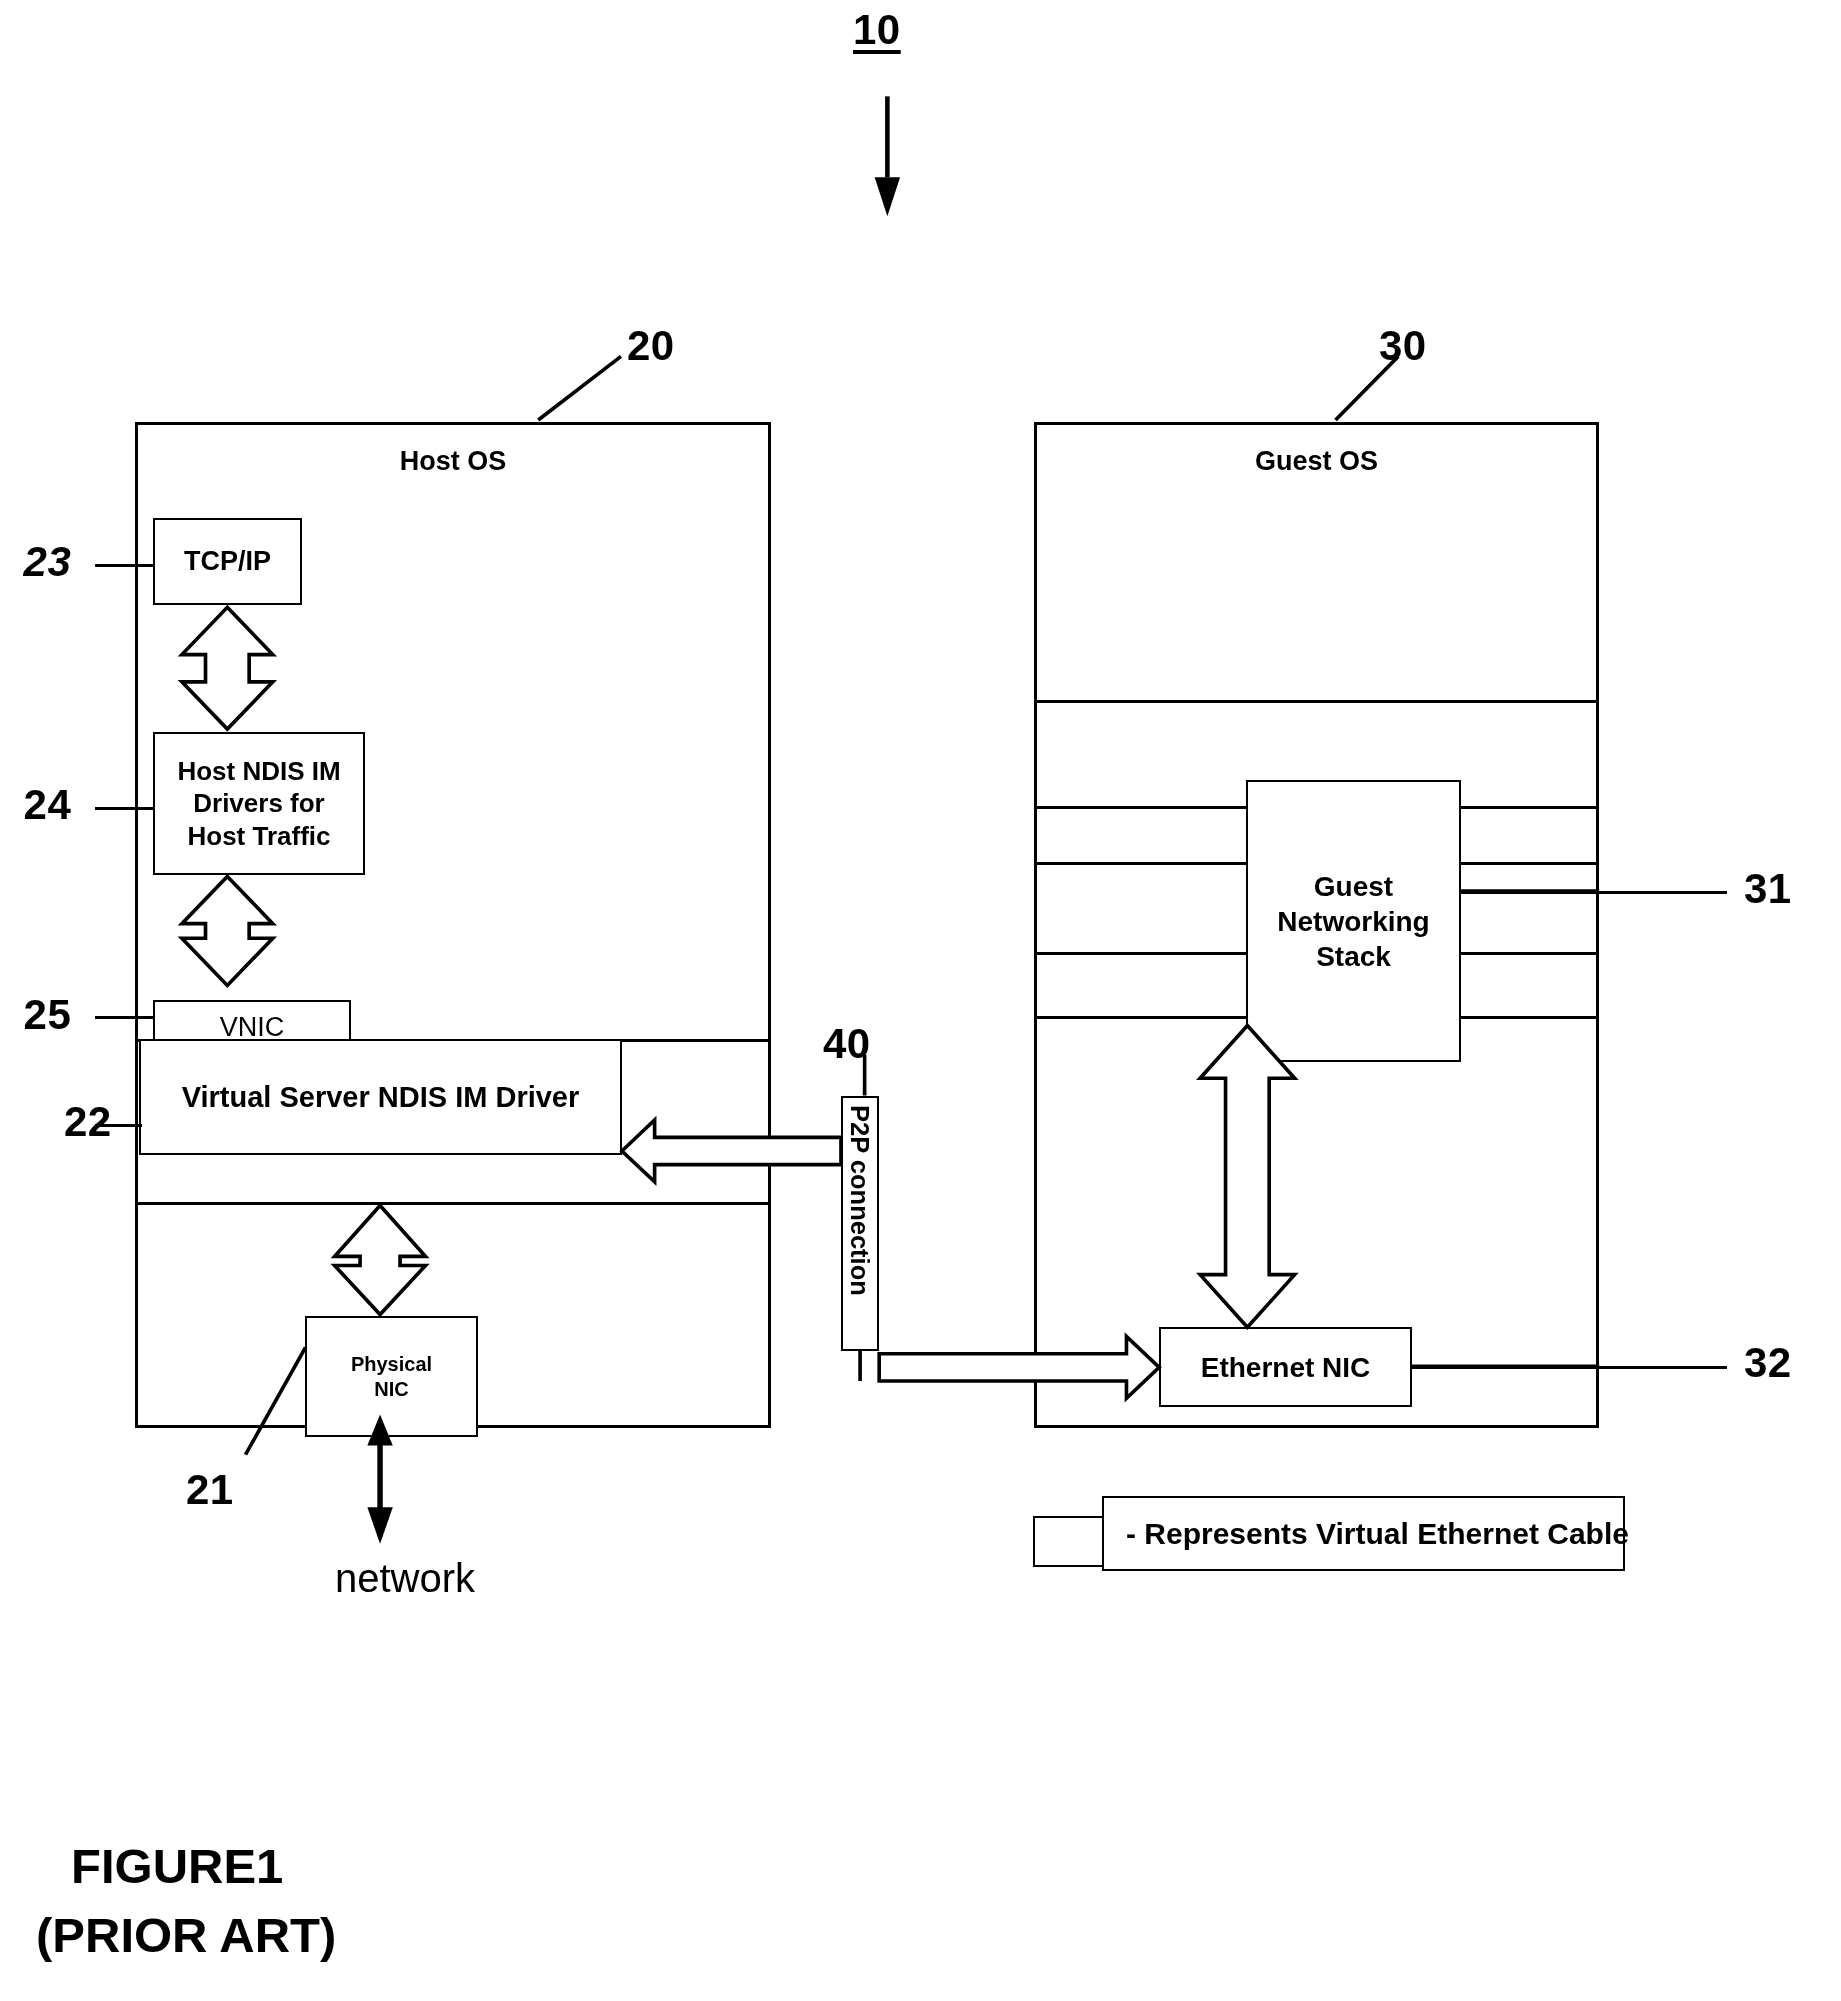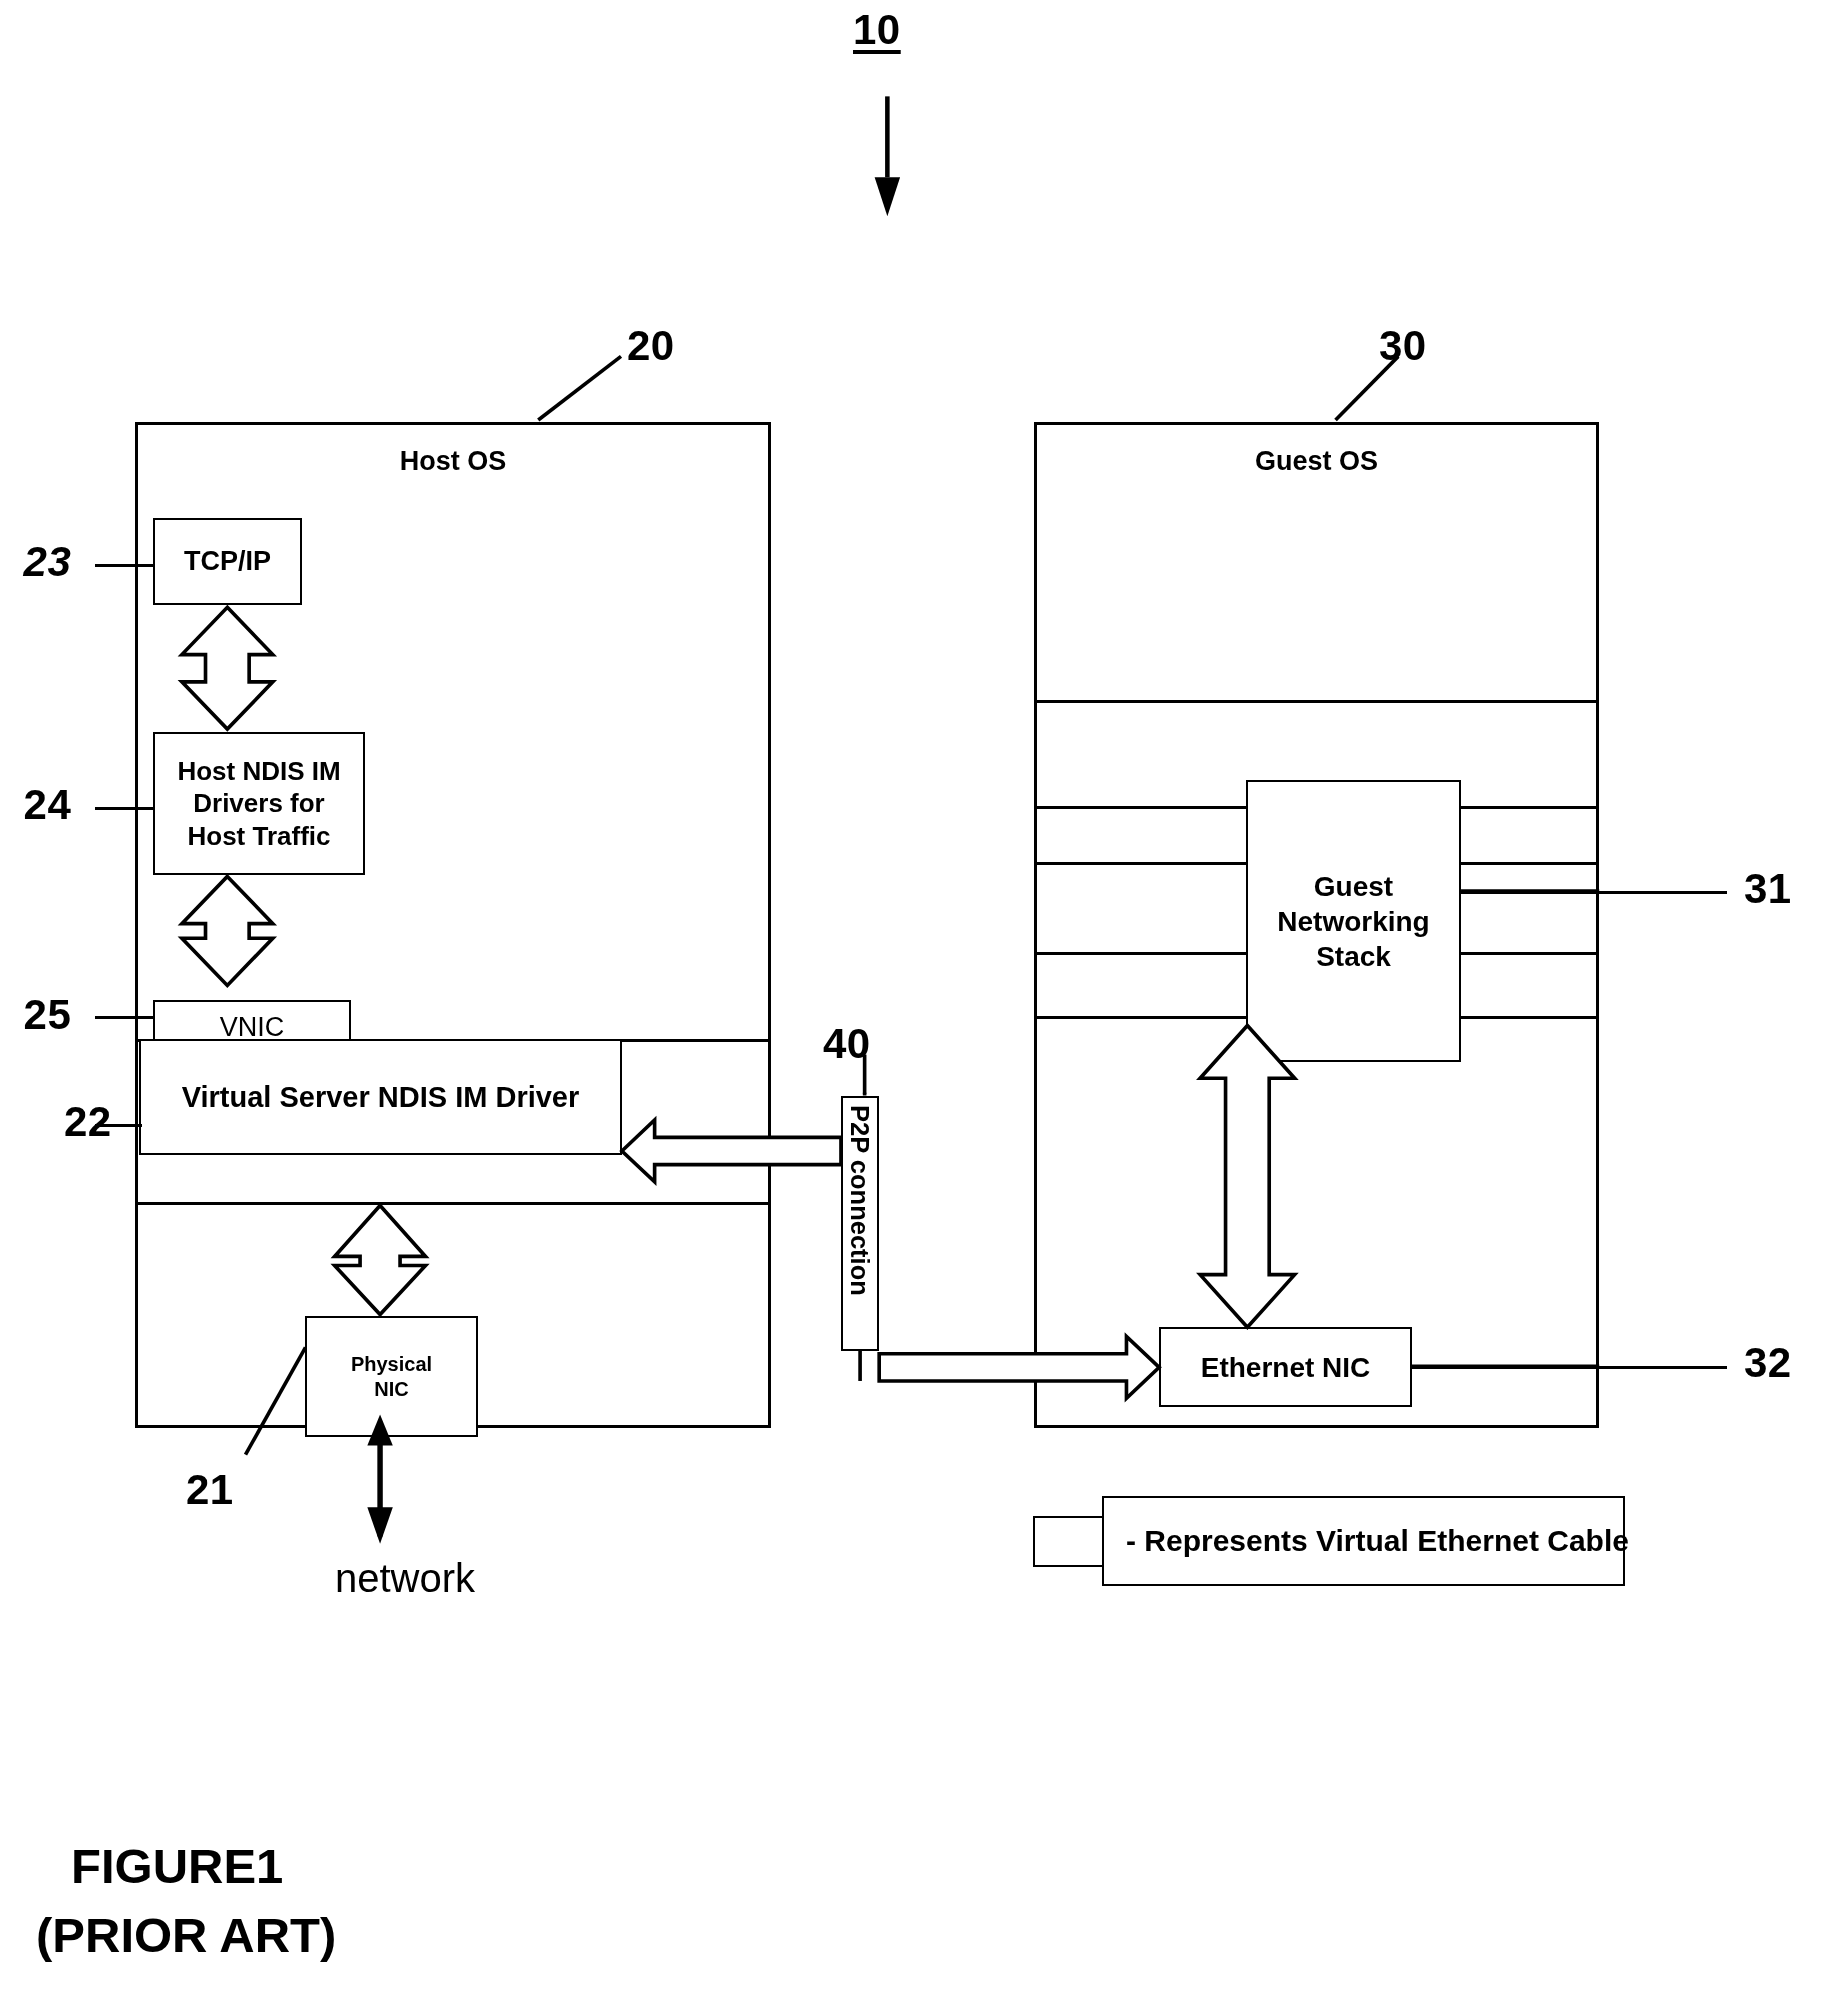--- a/index.html
+++ b/index.html
@@ -206,21 +206,21 @@
 
   <div class="refnum" style="left:1744px; top:865px;">31</div>
   <div class="hline" style="left:1461px; top:891px; width:266px;"></div>
 
   <div class="refnum" style="left:1744px; top:1339px;">32</div>
   <div class="hline" style="left:1412px; top:1366px; width:315px;"></div>
 
   <div class="refnum" style="left:1379px; top:322px;">30</div>
 
   <div class="legend-plug" style="left:1033px; top:1516px; width:86px; height:51px;"></div>
-  <div class="legend-body" style="left:1102px; top:1496px; width:523px; height:90px;">
+  <div class="legend-body" style="left:1102px; top:1496px; width:523px; height:75px;">
     <span>- Represents Virtual Ethernet Cable</span>
   </div>
 
   <div class="figure-caption" style="left:71px; top:1836px;">FIGURE1</div>
   <div class="figure-caption" style="left:36px; top:1905px;">(PRIOR ART)</div>
 
   <svg class="overlay" viewBox="0 0 2026 2201" xmlns="http://www.w3.org/2000/svg">
     <g fill="none" stroke="#000" stroke-width="4">
 
       <line x1="976" y1="106" x2="976" y2="195" stroke-width="5"></line>

